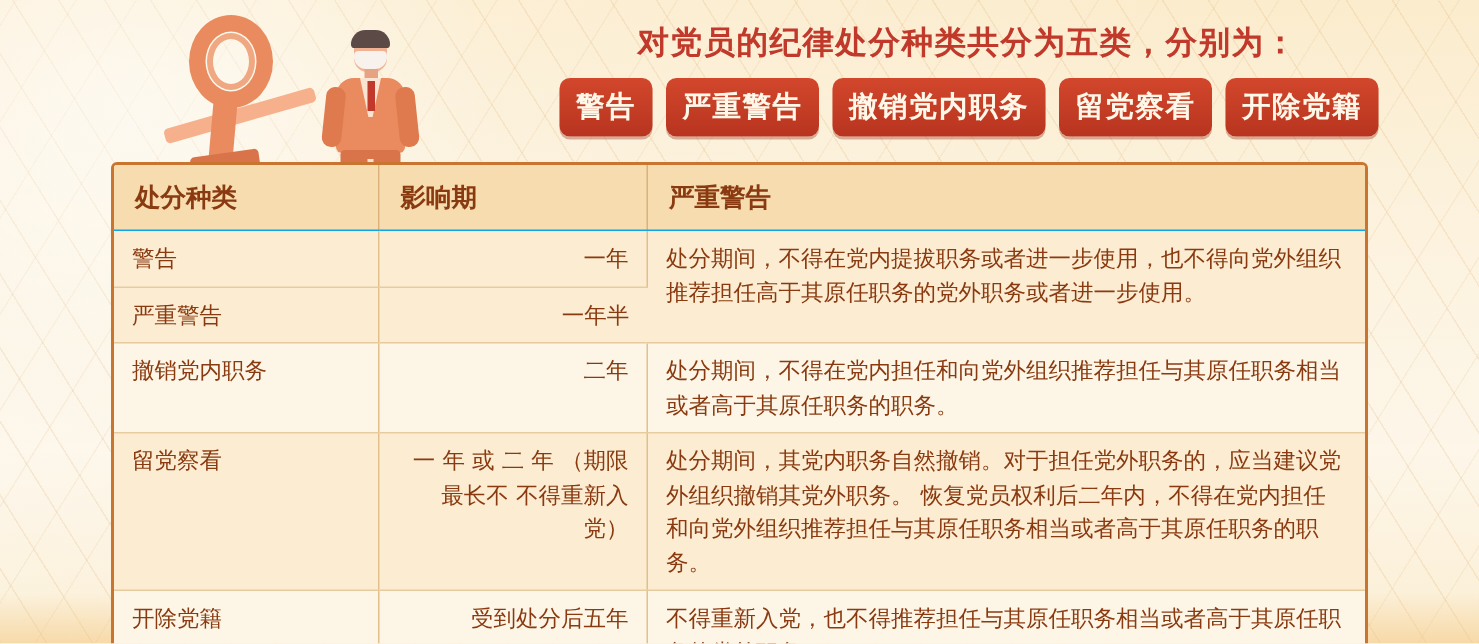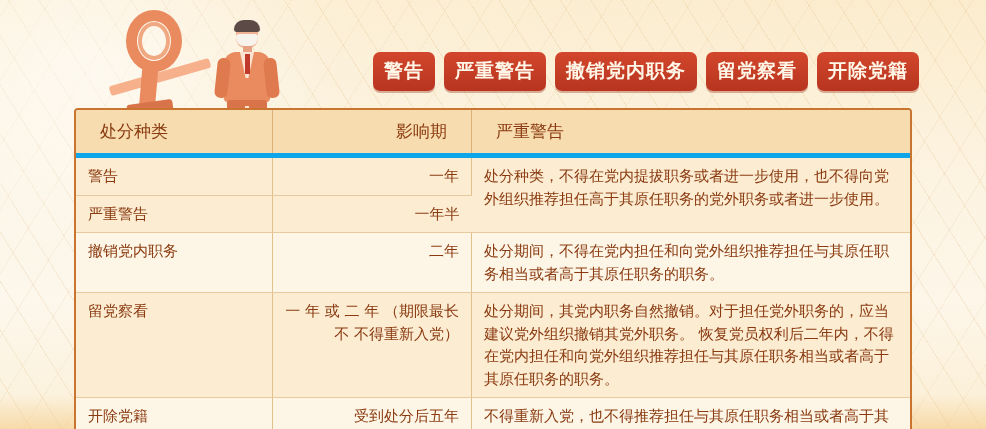--- a/index.html
+++ b/index.html
@@ -248,42 +248,42 @@
   table {
     width: 100%;
     border-collapse: collapse;
     table-layout: fixed;
     font-family: "DejaVu Serif", "Liberation Serif", serif;
   }
   thead th {
     background: #f6dcae;
     color: #8a3a10;
     font-size: 17px;
-    font-weight: normal;
+    font-weight: bold;
     text-align: left;
-    padding: 10px 24px;
+    padding: 10px 14px;
     border-right: 1px solid #dcb27a;
-    border-bottom: 5px solid #0ea5e9;
+    border-bottom: 1px solid #0ea5e9;
   }
   thead th:last-child { border-right: none; }
   tbody td {
     font-size: 15px;
     color: #8a3a10;
     padding: 7px 12px;
     border-right: 1px solid #e2c08c;
     border-bottom: 1px solid #e7cb9f;
     vertical-align: top;
     line-height: 1.5;
   }
   tbody td:last-child { border-right: none; }
   tbody tr:last-child td { border-bottom: none; }
   tbody tr.odd td { background: #fbecd2; }
   tbody tr.even td { background: #fdf6e6; }
   .col-kind { width: 148px; }
-  .col-period { width: 150px; text-align: right; }
+  .col-period { width: 150px; text-align: left; }
   .col-result { width: auto; }
   td.col-period { text-align: right; }
 </style>
 </head>
 <body>
 
 <div class="poster">
   <div class="bg-lines"></div>
   <div class="bg-glow"></div>
   <div class="bottom-band"></div>
@@ -304,20 +304,21 @@
       <div class="p-body"></div>
       <div class="p-shirt"></div>
       <div class="p-tie"></div>
       <div class="p-arm-l"></div>
       <div class="p-arm-r"></div>
       <div class="p-legs"></div>
       <div class="p-leg-gap"></div>
     </div>
   </div>
 
+  <div class="headline">对党员的纪律处分种类共分为五类，分别为：</div>
 
   <div class="tag-row">
     <div class="tag">警告</div>
     <div class="tag">严重警告</div>
     <div class="tag">撤销党内职务</div>
     <div class="tag">留党察看</div>
     <div class="tag">开除党籍</div>
   </div>
 
   <div class="table-wrap">
@@ -326,21 +327,21 @@
         <tr>
           <th class="col-kind">处分种类</th>
           <th class="col-period">影响期</th>
           <th class="col-result">严重警告</th>
         </tr>
       </thead>
       <tbody>
         <tr class="odd">
           <td class="col-kind">警告</td>
           <td class="col-period">一年</td>
-          <td class="col-result cell-lines" rowspan="2">处分种类，不得在党内提拔职务或者进一步使用，也不得向党外组织推荐担任高于其原任职务的党外职务或者进一步使用。</td>
+          <td class="col-result cell-lines" rowspan="2">处分期间，不得在党内提拔职务或者进一步使用，也不得向党外组织推荐担任高于其原任职务的党外职务或者进一步使用。</td>
         </tr>
         <tr class="odd">
           <td class="col-kind">严重警告</td>
           <td class="col-period">一年半</td>
         </tr>
         <tr class="even">
           <td class="col-kind">撤销党内职务</td>
           <td class="col-period">二年</td>
           <td class="col-result cell-lines">处分期间，不得在党内担任和向党外组织推荐担任与其原任职务相当或者高于其原任职务的职务。</td>
         </tr>

